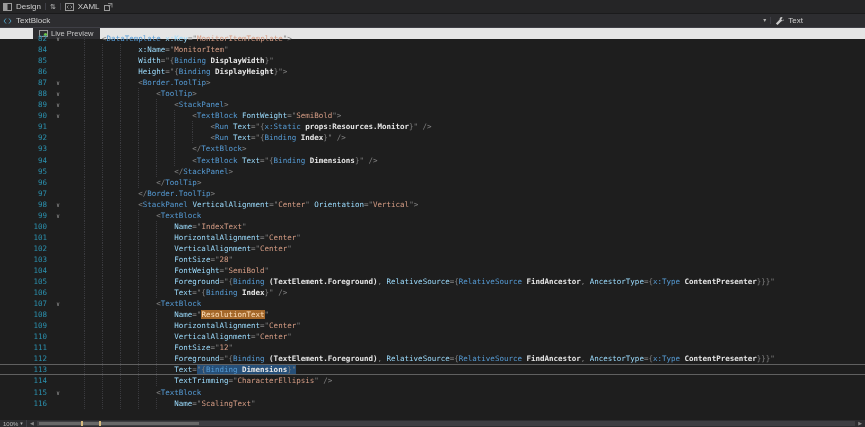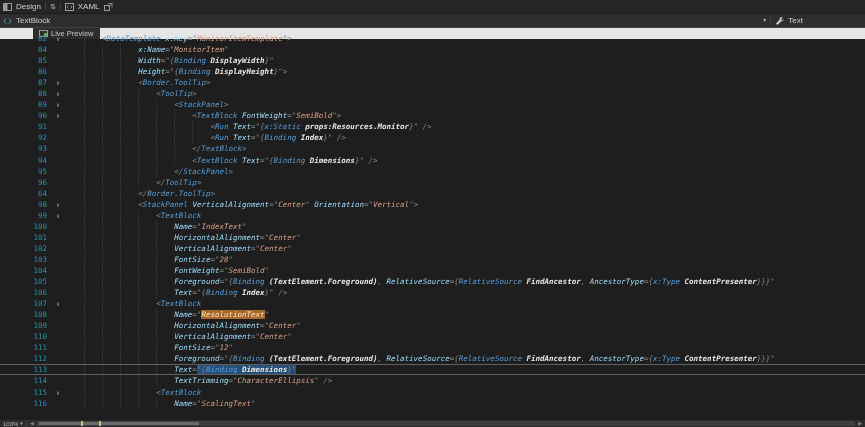--- a/index.html
+++ b/index.html
@@ -20,21 +20,21 @@
   .row3 { height:11px; background:#e5e5e5; display:flex;padding-left:33px; }
   .lp-tab { display:inline-flex; align-items:center; gap:3px; padding:0 6px; background:#2D2D30; color:#C8C8C8; font-size:7.5px; height:11px; }
 
   
   .editor { position:absolute; top:33px; left:0; right:0; bottom:0; overflow:hidden;
             font-family:"DejaVu Sans Mono", monospace; font-size:7.5px; }
   .line { display:flex; height:11.06px; line-height:11.06px; white-space:pre; }
   .line.cur { border-top:1px solid #606060; border-bottom:1px solid #606060; line-height:9px; }
   .num { width:50px; flex:none; text-align:right; padding-right:3px; color:#2B91AF; }
   .fold { width:16px; flex:none; text-align:center; color:#9A9A9A; font-size:6px; }
-  .codeln { flex:1; white-space:pre; position:relative;font-style:italic; }
+  .codeln { flex:1; white-space:pre; position:relative; }
   .indent { display:inline-block; height:11px; position:relative; vertical-align:top; }
   .guide { position:absolute; top:0; bottom:0; width:0; border-left:1px dotted #3A3A3E; }
   .tk-p { color:#808080; }
   .tk-e { color:#569CD6; }
   .tk-a { color:#9CDCFE; }
   .tk-s { color:#D69D85; }
   .tk-b { color:#569CD6; }
   .tk-w { color:#E6E6E6; font-weight:bold; }
   .tk-hl { background:#A5682A; color:#FFE0BB; }
   .sel { background:#264F78; }
@@ -121,21 +121,21 @@
       <div class="line"><span class="num">87</span><span class="fold">∨</span><span class="codeln"><span class="indent" style="width: 72.192px;"><i class="guide" style="left: 18.048px;"></i><i class="guide" style="left: 36.096px;"></i><i class="guide" style="left: 54.144px;"></i></span><span class="tk-p">&lt;</span><span class="tk-e">Border.ToolTip</span><span class="tk-p">&gt;</span></span></div>
       <div class="line"><span class="num">88</span><span class="fold">∨</span><span class="codeln"><span class="indent" style="width: 90.24px;"><i class="guide" style="left: 18.048px;"></i><i class="guide" style="left: 36.096px;"></i><i class="guide" style="left: 54.144px;"></i><i class="guide" style="left: 72.192px;"></i></span><span class="tk-p">&lt;</span><span class="tk-e">ToolTip</span><span class="tk-p">&gt;</span></span></div>
       <div class="line"><span class="num">89</span><span class="fold">∨</span><span class="codeln"><span class="indent" style="width: 108.288px;"><i class="guide" style="left: 18.048px;"></i><i class="guide" style="left: 36.096px;"></i><i class="guide" style="left: 54.144px;"></i><i class="guide" style="left: 72.192px;"></i><i class="guide" style="left: 90.24px;"></i></span><span class="tk-p">&lt;</span><span class="tk-e">StackPanel</span><span class="tk-p">&gt;</span></span></div>
       <div class="line"><span class="num">90</span><span class="fold">∨</span><span class="codeln"><span class="indent" style="width: 126.336px;"><i class="guide" style="left: 18.048px;"></i><i class="guide" style="left: 36.096px;"></i><i class="guide" style="left: 54.144px;"></i><i class="guide" style="left: 72.192px;"></i><i class="guide" style="left: 90.24px;"></i><i class="guide" style="left: 108.288px;"></i></span><span class="tk-p">&lt;</span><span class="tk-e">TextBlock</span><span class="tk-p"> </span><span class="tk-a">FontWeight</span><span class="tk-p">="</span><span class="tk-s">SemiBold</span><span class="tk-p">"&gt;</span></span></div>
       <div class="line"><span class="num">91</span><span class="fold"></span><span class="codeln"><span class="indent" style="width: 144.384px;"><i class="guide" style="left: 18.048px;"></i><i class="guide" style="left: 36.096px;"></i><i class="guide" style="left: 54.144px;"></i><i class="guide" style="left: 72.192px;"></i><i class="guide" style="left: 90.24px;"></i><i class="guide" style="left: 108.288px;"></i><i class="guide" style="left: 126.336px;"></i></span><span class="tk-p">&lt;</span><span class="tk-e">Run</span><span class="tk-p"> </span><span class="tk-a">Text</span><span class="tk-p">="{</span><span class="tk-b">x:Static</span><span class="tk-w"> props:Resources.Monitor</span><span class="tk-p">}" /&gt;</span></span></div>
       <div class="line"><span class="num">92</span><span class="fold"></span><span class="codeln"><span class="indent" style="width: 144.384px;"><i class="guide" style="left: 18.048px;"></i><i class="guide" style="left: 36.096px;"></i><i class="guide" style="left: 54.144px;"></i><i class="guide" style="left: 72.192px;"></i><i class="guide" style="left: 90.24px;"></i><i class="guide" style="left: 108.288px;"></i><i class="guide" style="left: 126.336px;"></i></span><span class="tk-p">&lt;</span><span class="tk-e">Run</span><span class="tk-p"> </span><span class="tk-a">Text</span><span class="tk-p">="{</span><span class="tk-b">Binding</span><span class="tk-w"> Index</span><span class="tk-p">}" /&gt;</span></span></div>
       <div class="line"><span class="num">93</span><span class="fold"></span><span class="codeln"><span class="indent" style="width: 126.336px;"><i class="guide" style="left: 18.048px;"></i><i class="guide" style="left: 36.096px;"></i><i class="guide" style="left: 54.144px;"></i><i class="guide" style="left: 72.192px;"></i><i class="guide" style="left: 90.24px;"></i><i class="guide" style="left: 108.288px;"></i></span><span class="tk-p">&lt;/</span><span class="tk-e">TextBlock</span><span class="tk-p">&gt;</span></span></div>
       <div class="line"><span class="num">94</span><span class="fold"></span><span class="codeln"><span class="indent" style="width: 126.336px;"><i class="guide" style="left: 18.048px;"></i><i class="guide" style="left: 36.096px;"></i><i class="guide" style="left: 54.144px;"></i><i class="guide" style="left: 72.192px;"></i><i class="guide" style="left: 90.24px;"></i><i class="guide" style="left: 108.288px;"></i></span><span class="tk-p">&lt;</span><span class="tk-e">TextBlock</span><span class="tk-p"> </span><span class="tk-a">Text</span><span class="tk-p">="{</span><span class="tk-b">Binding</span><span class="tk-w"> Dimensions</span><span class="tk-p">}" /&gt;</span></span></div>
       <div class="line"><span class="num">95</span><span class="fold"></span><span class="codeln"><span class="indent" style="width: 108.288px;"><i class="guide" style="left: 18.048px;"></i><i class="guide" style="left: 36.096px;"></i><i class="guide" style="left: 54.144px;"></i><i class="guide" style="left: 72.192px;"></i><i class="guide" style="left: 90.24px;"></i></span><span class="tk-p">&lt;/</span><span class="tk-e">StackPanel</span><span class="tk-p">&gt;</span></span></div>
       <div class="line"><span class="num">96</span><span class="fold"></span><span class="codeln"><span class="indent" style="width: 90.24px;"><i class="guide" style="left: 18.048px;"></i><i class="guide" style="left: 36.096px;"></i><i class="guide" style="left: 54.144px;"></i><i class="guide" style="left: 72.192px;"></i></span><span class="tk-p">&lt;/</span><span class="tk-e">ToolTip</span><span class="tk-p">&gt;</span></span></div>
-      <div class="line"><span class="num">64</span><span class="fold"></span><span class="codeln"><span class="indent" style="width: 72.192px;"><i class="guide" style="left: 18.048px;"></i><i class="guide" style="left: 36.096px;"></i><i class="guide" style="left: 54.144px;"></i></span><span class="tk-p">&lt;/</span><span class="tk-e">Border.ToolTip</span><span class="tk-p">&gt;</span></span></div>
+      <div class="line"><span class="num">97</span><span class="fold"></span><span class="codeln"><span class="indent" style="width: 72.192px;"><i class="guide" style="left: 18.048px;"></i><i class="guide" style="left: 36.096px;"></i><i class="guide" style="left: 54.144px;"></i></span><span class="tk-p">&lt;/</span><span class="tk-e">Border.ToolTip</span><span class="tk-p">&gt;</span></span></div>
       <div class="line"><span class="num">98</span><span class="fold">∨</span><span class="codeln"><span class="indent" style="width: 72.192px;"><i class="guide" style="left: 18.048px;"></i><i class="guide" style="left: 36.096px;"></i><i class="guide" style="left: 54.144px;"></i></span><span class="tk-p">&lt;</span><span class="tk-e">StackPanel</span><span class="tk-p"> </span><span class="tk-a">VerticalAlignment</span><span class="tk-p">="</span><span class="tk-s">Center</span><span class="tk-p">" </span><span class="tk-a">Orientation</span><span class="tk-p">="</span><span class="tk-s">Vertical</span><span class="tk-p">"&gt;</span></span></div>
       <div class="line"><span class="num">99</span><span class="fold">∨</span><span class="codeln"><span class="indent" style="width: 90.24px;"><i class="guide" style="left: 18.048px;"></i><i class="guide" style="left: 36.096px;"></i><i class="guide" style="left: 54.144px;"></i><i class="guide" style="left: 72.192px;"></i></span><span class="tk-p">&lt;</span><span class="tk-e">TextBlock</span></span></div>
       <div class="line"><span class="num">100</span><span class="fold"></span><span class="codeln"><span class="indent" style="width: 108.288px;"><i class="guide" style="left: 18.048px;"></i><i class="guide" style="left: 36.096px;"></i><i class="guide" style="left: 54.144px;"></i><i class="guide" style="left: 72.192px;"></i><i class="guide" style="left: 90.24px;"></i></span><span class="tk-a">Name</span><span class="tk-p">="</span><span class="tk-s">IndexText</span><span class="tk-p">"</span></span></div>
       <div class="line"><span class="num">101</span><span class="fold"></span><span class="codeln"><span class="indent" style="width: 108.288px;"><i class="guide" style="left: 18.048px;"></i><i class="guide" style="left: 36.096px;"></i><i class="guide" style="left: 54.144px;"></i><i class="guide" style="left: 72.192px;"></i><i class="guide" style="left: 90.24px;"></i></span><span class="tk-a">HorizontalAlignment</span><span class="tk-p">="</span><span class="tk-s">Center</span><span class="tk-p">"</span></span></div>
       <div class="line"><span class="num">102</span><span class="fold"></span><span class="codeln"><span class="indent" style="width: 108.288px;"><i class="guide" style="left: 18.048px;"></i><i class="guide" style="left: 36.096px;"></i><i class="guide" style="left: 54.144px;"></i><i class="guide" style="left: 72.192px;"></i><i class="guide" style="left: 90.24px;"></i></span><span class="tk-a">VerticalAlignment</span><span class="tk-p">="</span><span class="tk-s">Center</span><span class="tk-p">"</span></span></div>
       <div class="line"><span class="num">103</span><span class="fold"></span><span class="codeln"><span class="indent" style="width: 108.288px;"><i class="guide" style="left: 18.048px;"></i><i class="guide" style="left: 36.096px;"></i><i class="guide" style="left: 54.144px;"></i><i class="guide" style="left: 72.192px;"></i><i class="guide" style="left: 90.24px;"></i></span><span class="tk-a">FontSize</span><span class="tk-p">="</span><span class="tk-s">28</span><span class="tk-p">"</span></span></div>
       <div class="line"><span class="num">104</span><span class="fold"></span><span class="codeln"><span class="indent" style="width: 108.288px;"><i class="guide" style="left: 18.048px;"></i><i class="guide" style="left: 36.096px;"></i><i class="guide" style="left: 54.144px;"></i><i class="guide" style="left: 72.192px;"></i><i class="guide" style="left: 90.24px;"></i></span><span class="tk-a">FontWeight</span><span class="tk-p">="</span><span class="tk-s">SemiBold</span><span class="tk-p">"</span></span></div>
       <div class="line"><span class="num">105</span><span class="fold"></span><span class="codeln"><span class="indent" style="width: 108.288px;"><i class="guide" style="left: 18.048px;"></i><i class="guide" style="left: 36.096px;"></i><i class="guide" style="left: 54.144px;"></i><i class="guide" style="left: 72.192px;"></i><i class="guide" style="left: 90.24px;"></i></span><span class="tk-a">Foreground</span><span class="tk-p">="{</span><span class="tk-b">Binding</span><span class="tk-w"> (TextElement.Foreground)</span><span class="tk-p">, </span><span class="tk-a">RelativeSource</span><span class="tk-p">={</span><span class="tk-b">RelativeSource</span><span class="tk-w"> FindAncestor</span><span class="tk-p">, </span><span class="tk-a">AncestorType</span><span class="tk-p">={</span><span class="tk-b">x:Type</span><span class="tk-w"> ContentPresenter</span><span class="tk-p">}}}"</span></span></div>
       <div class="line"><span class="num">106</span><span class="fold"></span><span class="codeln"><span class="indent" style="width: 108.288px;"><i class="guide" style="left: 18.048px;"></i><i class="guide" style="left: 36.096px;"></i><i class="guide" style="left: 54.144px;"></i><i class="guide" style="left: 72.192px;"></i><i class="guide" style="left: 90.24px;"></i></span><span class="tk-a">Text</span><span class="tk-p">="{</span><span class="tk-b">Binding</span><span class="tk-w"> Index</span><span class="tk-p">}" /&gt;</span></span></div>
       <div class="line"><span class="num">107</span><span class="fold">∨</span><span class="codeln"><span class="indent" style="width: 90.24px;"><i class="guide" style="left: 18.048px;"></i><i class="guide" style="left: 36.096px;"></i><i class="guide" style="left: 54.144px;"></i><i class="guide" style="left: 72.192px;"></i></span><span class="tk-p">&lt;</span><span class="tk-e">TextBlock</span></span></div>

